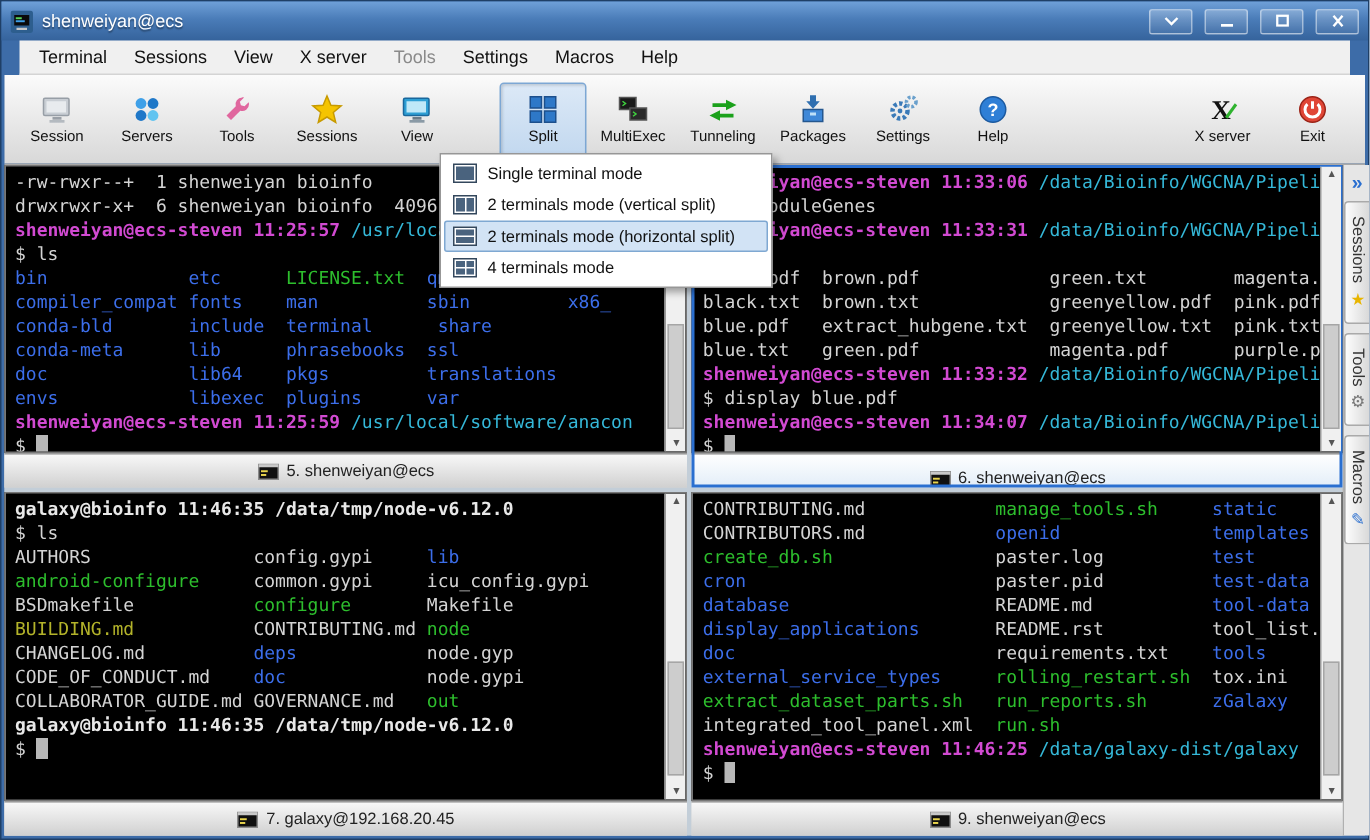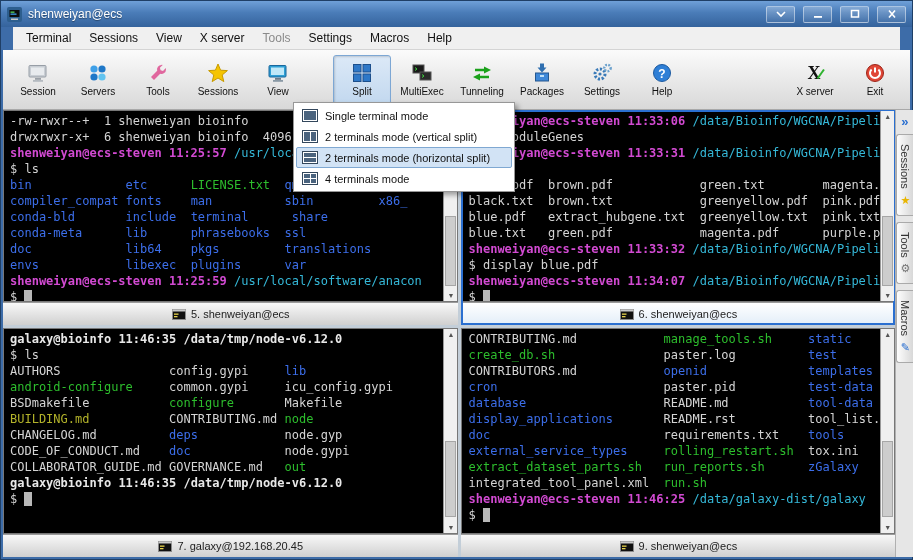--- a/index.html
+++ b/index.html
@@ -46,21 +46,21 @@
   .c-w{color:#d4d4d4}.c-b{color:#3c6eea}.c-g{color:#2dbe2d}.c-y{color:#b3b32a}
   .c-m{color:#d24ad2;font-weight:bold}.c-c{color:#35b8d8}.c-p{color:#e8e8e8;font-weight:bold}
   .c-cur{background:#b8b8b8;color:#000}
   .scrollbar{width:13px;background:#f0f0f0;border-left:1px solid #999;position:relative;}
   .sb-arrow{height:11px;font-size:7px;color:#555;text-align:center;line-height:11px;}
   .sb-arrow.down{position:absolute;bottom:0;left:0;right:0;}
   .sb-thumb{position:absolute;left:1px;right:1px;top:55%;height:36%;
             background:#cdcdcd;border:1px solid #a6a6a6;}
   .pane-tab{height:22px;background:linear-gradient(#f8f8f8,#d0d0d0);border-top:1px solid #9a9a9a;
             display:flex;align-items:center;justify-content:center;gap:5px;font-size:11px;color:#222;}
-  .pane.active .pane-tab{background:linear-gradient(#ffffff,#e2edf8);}
+  .pane.active .pane-tab{background:linear-gradient(#ffffff,#e2edf8);align-items:flex-end;}
   .pt-icon{display:inline-flex;}
 
   
   .sidebar{width:25px;background:#e6e6e6;border-left:1px solid #b0b0b0;display:flex;
            flex-direction:column;align-items:center;padding-top:5px;gap:6px;}
   .expand{color:#2a6fd0;font-weight:bold;font-size:13px;line-height:13px;}
   .side-tab{writing-mode:vertical-rl;background:linear-gradient(90deg,#fdfdfd,#d8d8d8);
             border:1px solid #aaa;border-right:none;border-radius:3px 0 0 3px;font-size:11px;
             color:#333;padding:9px 2px;display:flex;align-items:center;gap:6px;}
   .side-tab .s-icon{writing-mode:horizontal-tb;font-size:11px;line-height:11px;}
@@ -371,22 +371,22 @@
               </svg>
             </span>
           <span class="pane-tab-label">7. galaxy@192.168.20.45</span>
         </div>
       </div>
 
       <div class="pane">
         <div class="term">
           <div class="term-content">
               <div class="term-line"><span class="c-w">CONTRIBUTING.md            </span><span class="c-g">manage_tools.sh     </span><span class="c-b">static</span></div>
+              <div class="term-line"><span class="c-w">CONTRIBUTORS.md            </span><span class="c-b">openid              </span><span class="c-b">templates</span></div>
               <div class="term-line"><span class="c-g">create_db.sh               </span><span class="c-w">paster.log          </span><span class="c-b">test</span></div>
-              <div class="term-line"><span class="c-w">CONTRIBUTORS.md            </span><span class="c-b">openid              </span><span class="c-b">templates</span></div>
               <div class="term-line"><span class="c-b">cron                       </span><span class="c-w">paster.pid          </span><span class="c-b">test-data</span></div>
               <div class="term-line"><span class="c-b">database                   </span><span class="c-w">README.md           </span><span class="c-b">tool-data</span></div>
               <div class="term-line"><span class="c-b">display_applications       </span><span class="c-w">README.rst          </span><span class="c-w">tool_list.</span></div>
               <div class="term-line"><span class="c-b">doc                        </span><span class="c-w">requirements.txt    </span><span class="c-b">tools</span></div>
               <div class="term-line"><span class="c-b">external_service_types     </span><span class="c-g">rolling_restart.sh  </span><span class="c-w">tox.ini</span></div>
               <div class="term-line"><span class="c-g">extract_dataset_parts.sh   </span><span class="c-g">run_reports.sh      </span><span class="c-b">zGalaxy</span></div>
               <div class="term-line"><span class="c-w">integrated_tool_panel.xml  </span><span class="c-g">run.sh</span></div>
               <div class="term-line"><span class="c-m">shenweiyan@ecs-steven</span><span class="c-m"> 11:46:25 </span><span class="c-c">/data/galaxy-dist/galaxy</span></div>
               <div class="term-line"><span class="c-w">$ </span><span class="c-cur"> </span></div>
             </div>

